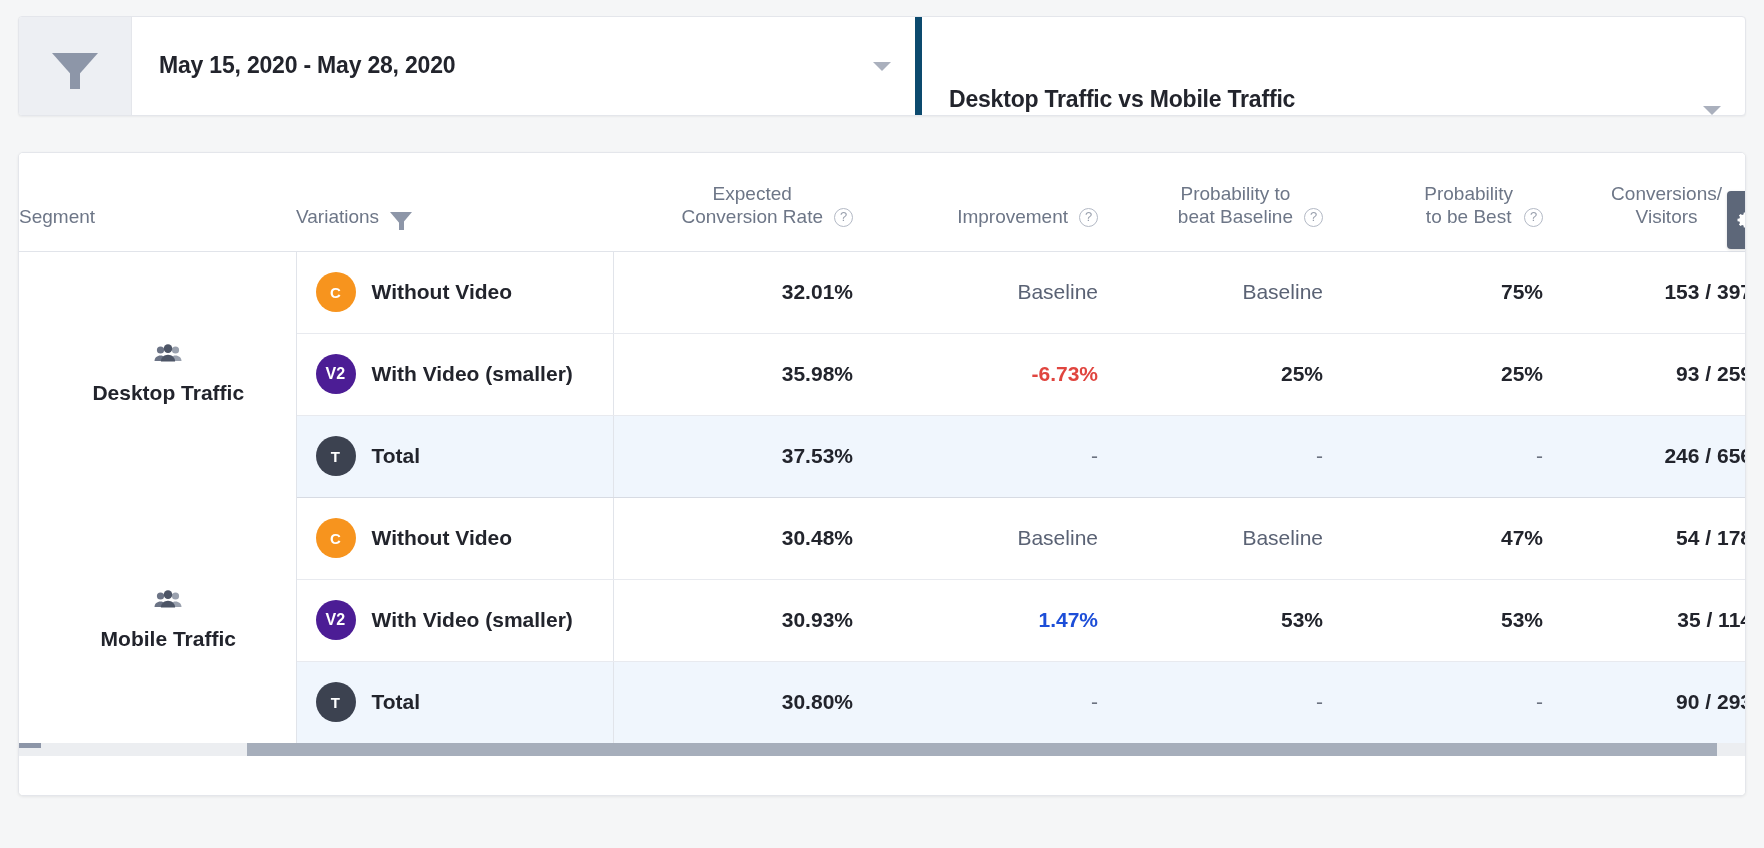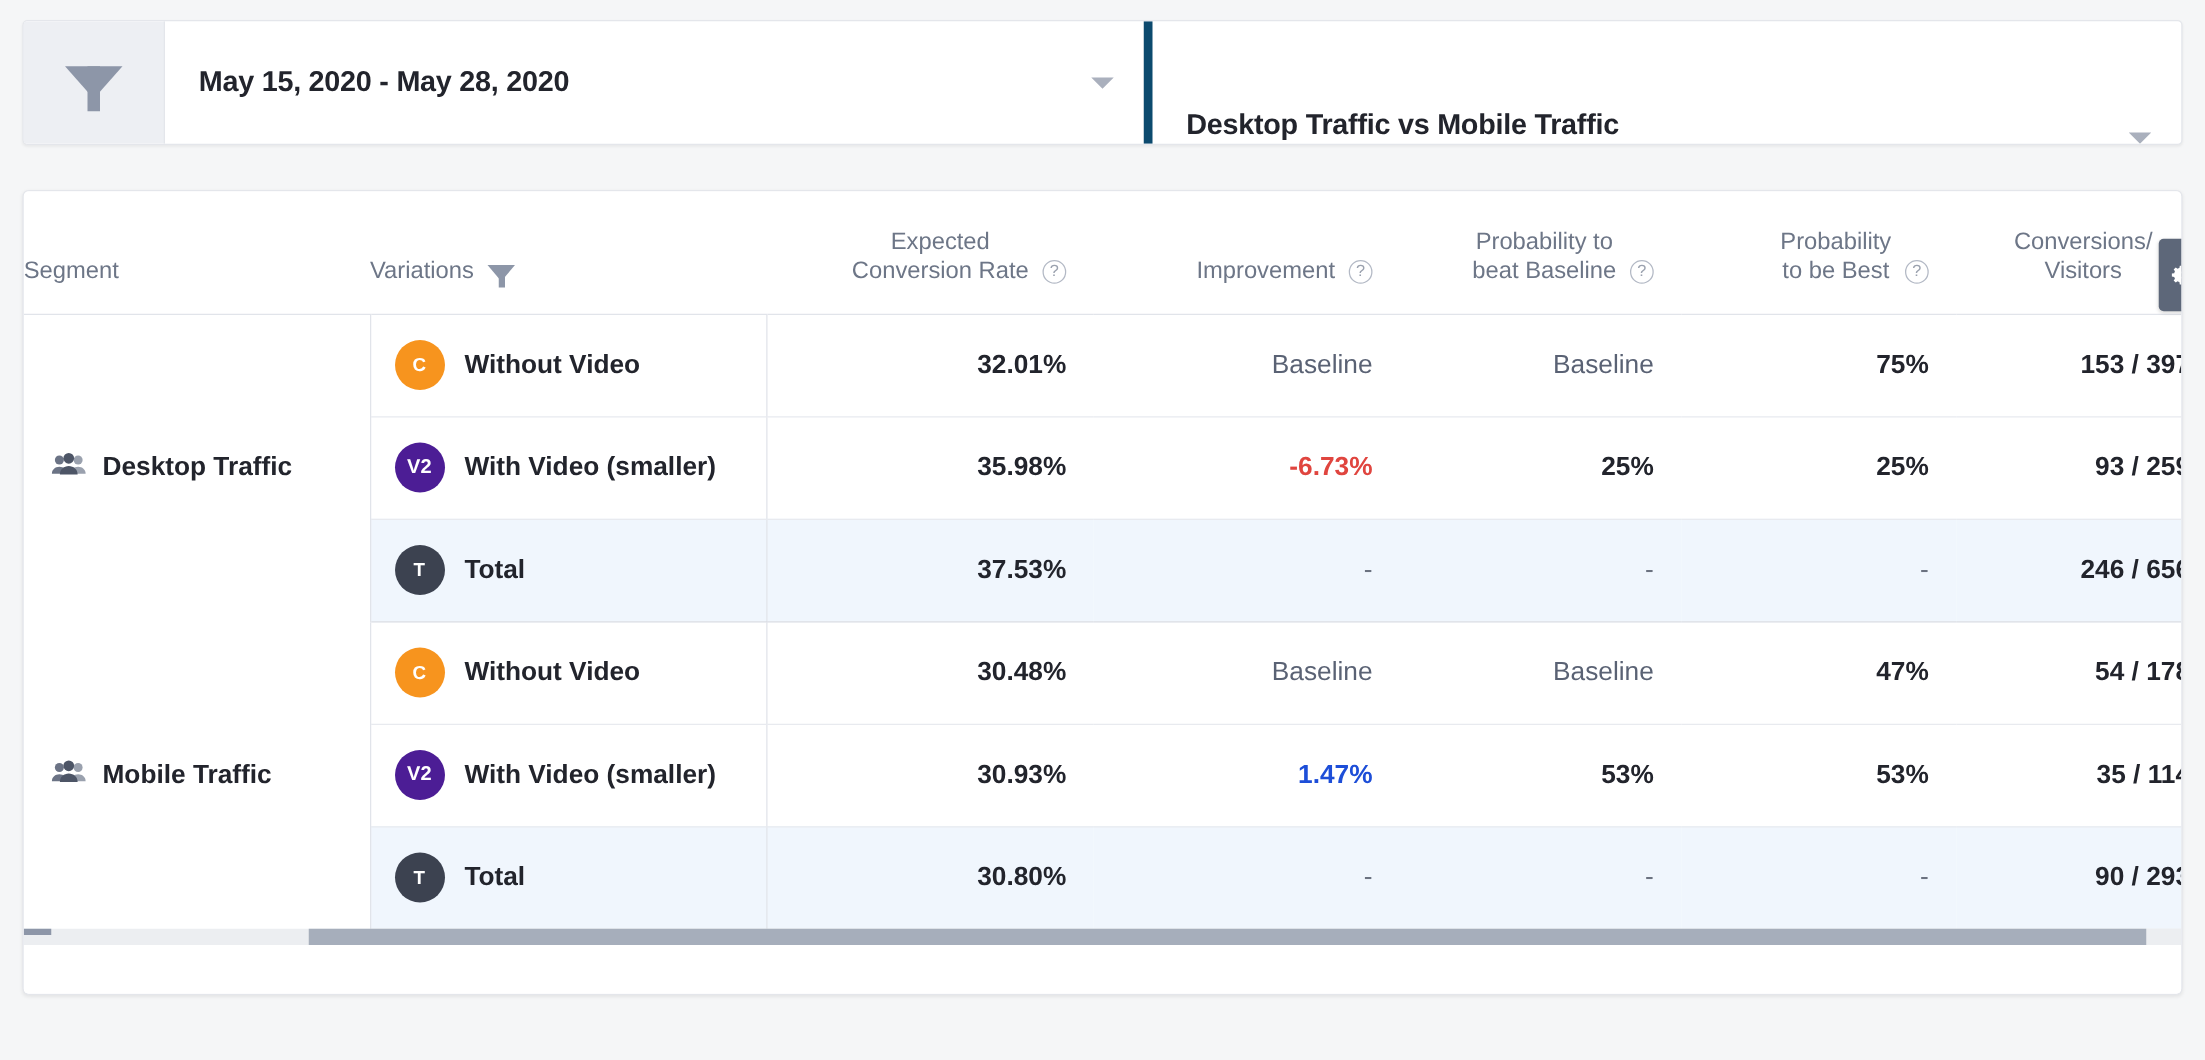--- a/index.html
+++ b/index.html
@@ -199,20 +199,21 @@
 
   .seg-label {
     display: flex;
     align-items: center;
     gap: 13px;
     padding-left: 22px;
     font-size: 21px;
     font-weight: bold;
     color: #22242c;
     white-space: nowrap;
+    flex-direction: column;
   }
 
   .people-icon { flex: 0 0 auto; }
 
   td.var-cell {
     border-right: 1px solid #e1e4ea;
     padding-left: 19px;
   }
 
   .var-inner {

